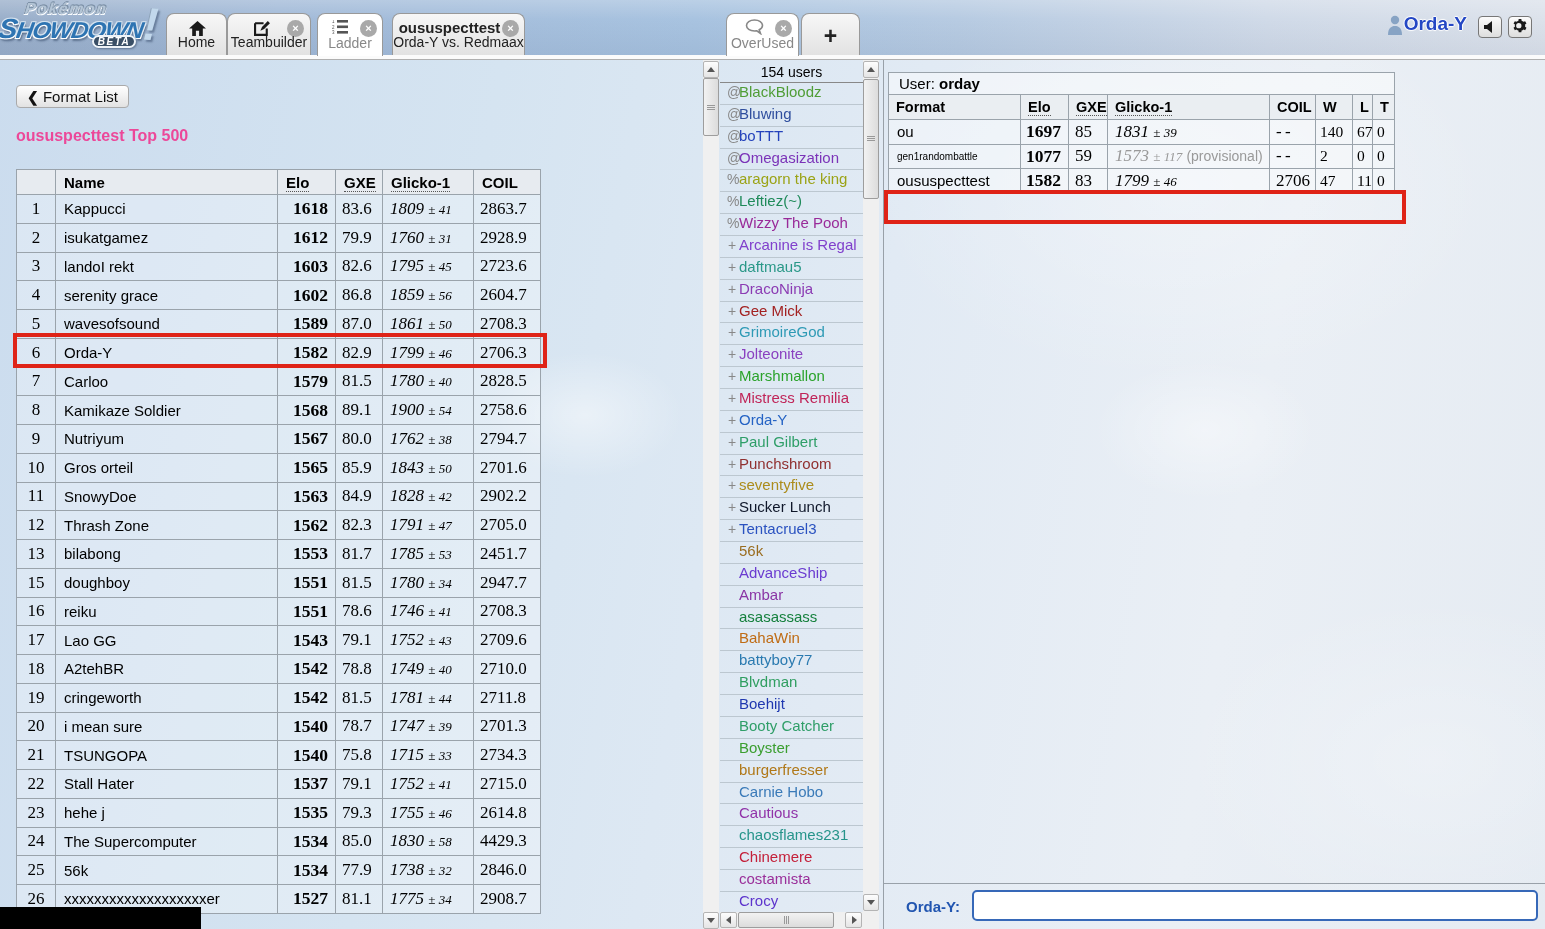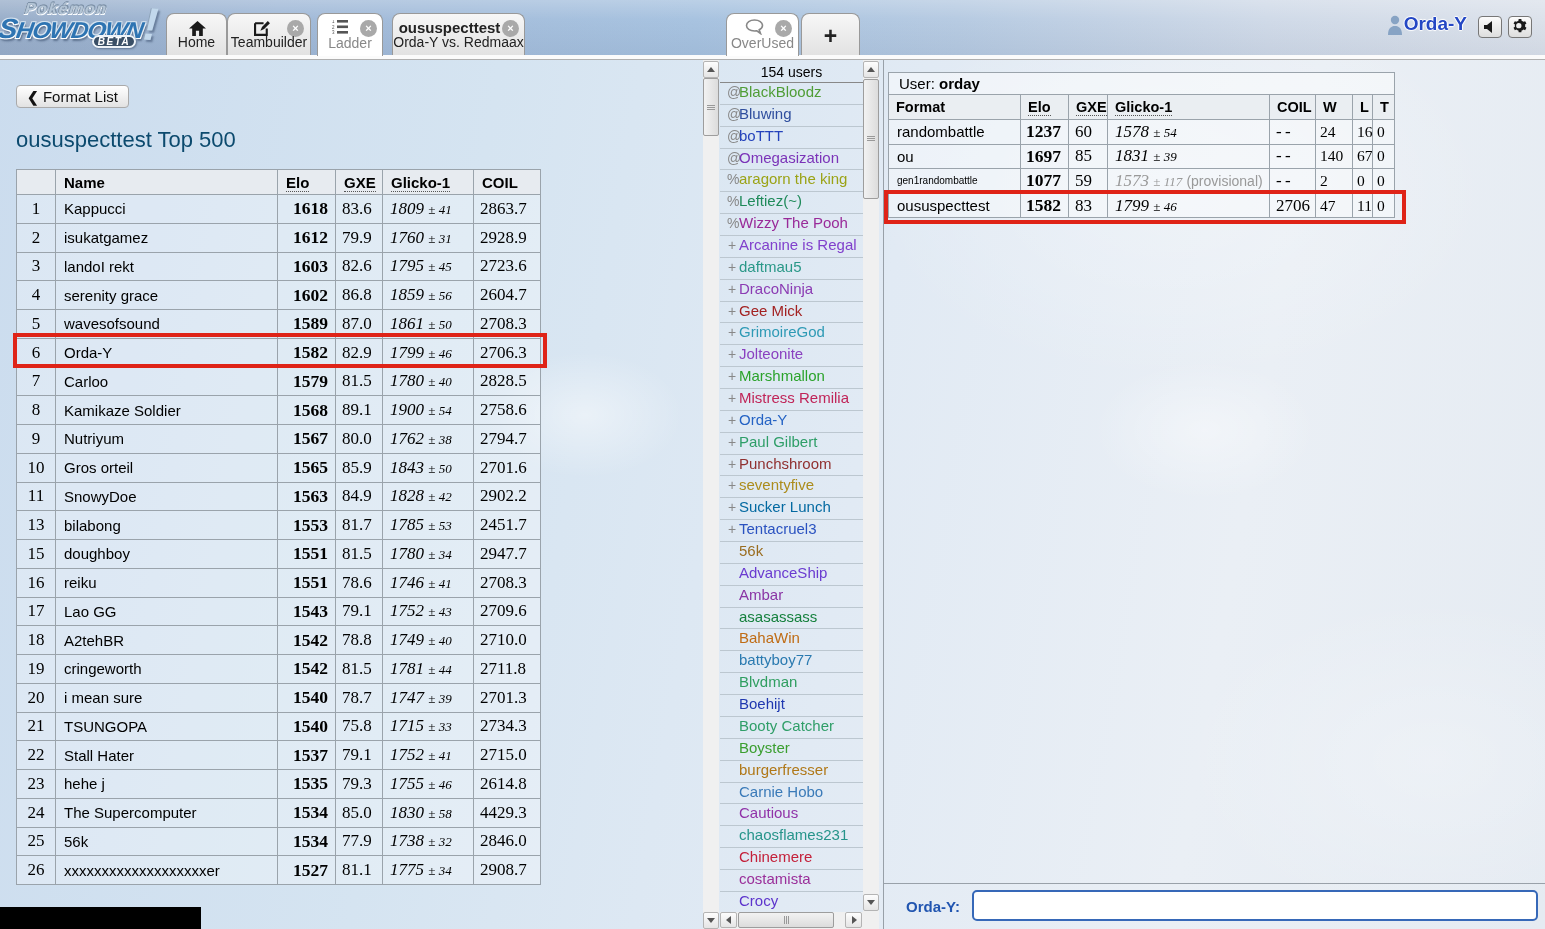--- a/index.html
+++ b/index.html
@@ -43,21 +43,21 @@
 
 .sb-track { position:absolute; background:#f0f0f0; }
 .sb-btn { position:absolute; background:linear-gradient(to bottom,#fdfdfd,#e5e5e5); border:1px solid #b4b4b4; border-radius:2px; }
 .sb-thumb { position:absolute; background:linear-gradient(to right,#f2f2f2,#dcdcdc); border:1px solid #9d9d9d; border-radius:2px; }
 .arrow { position:absolute; width:0; height:0; }
 
 
 #formatlist-btn { position:absolute; left:16px; top:85px; width:113px; height:23px;
   background:linear-gradient(to bottom,#ffffff,#e2e2e2); border:1px solid #aaa; border-radius:4px;
   font-size:15px; color:#111; text-align:center; line-height:21px; }
-#ladder-title { position:absolute; left:16px; top:127px; font-size:22px; font-weight:normal; color:#0c4a6e; }
+#ladder-title { position:absolute; left:16px; top:127px; font-size:16px; font-weight:bold; color:#ec4899; }
 
 table { border-collapse:collapse; }
 .ltable { position:absolute; left:16px; top:169px; table-layout:fixed; }
 .ltable td, .ltable th { border:1px solid #9aa3ab; overflow:hidden; white-space:nowrap; }
 .ltable th { background:#e7ebf0; font-size:15px; text-align:left; padding-left:8px; height:25px; }
 .ltable td { background:rgba(255,255,255,.3); height:28.75px; }
 td.rank { font-family:"Liberation Serif",serif; font-size:17px; text-align:center; }
 td.nm { font-size:15px; padding-left:8px; }
 td.elo { font-family:"Liberation Serif",serif; font-size:17.5px; font-weight:bold; text-align:right; padding-right:7px; }
 td.gxe { font-family:"Liberation Serif",serif; font-size:17px; padding-left:6px; }
@@ -265,20 +265,28 @@
             <td class="gl">1843 <small>± 50</small></td>
             <td class="coil">2701.6</td>
           </tr>
           <tr>
             <td class="rank">11</td>
             <td class="nm">SnowyDoe</td>
             <td class="elo">1563</td>
             <td class="gxe">84.9</td>
             <td class="gl">1828 <small>± 42</small></td>
             <td class="coil">2902.2</td>
+          </tr>
+          <tr>
+            <td class="rank">12</td>
+            <td class="nm">Thrash Zone</td>
+            <td class="elo">1562</td>
+            <td class="gxe">82.3</td>
+            <td class="gl">1791 <small>± 47</small></td>
+            <td class="coil">2705.0</td>
           </tr>
           <tr>
             <td class="rank">13</td>
             <td class="nm">bilabong</td>
             <td class="elo">1553</td>
             <td class="gxe">81.7</td>
             <td class="gl">1785 <small>± 53</small></td>
             <td class="coil">2451.7</td>
           </tr>
           <tr>
@@ -405,21 +413,21 @@
         <div class="urow"><span class="pfx">+</span><span style="color:#8b3bb3">DracoNinja</span></div>
         <div class="urow"><span class="pfx">+</span><span style="color:#a32222">Gee Mick</span></div>
         <div class="urow"><span class="pfx">+</span><span style="color:#2e9ab5">GrimoireGod</span></div>
         <div class="urow"><span class="pfx">+</span><span style="color:#8a41c0">Jolteonite</span></div>
         <div class="urow"><span class="pfx">+</span><span style="color:#2ba32b">Marshmallon</span></div>
         <div class="urow"><span class="pfx">+</span><span style="color:#c02458">Mistress Remilia</span></div>
         <div class="urow"><span class="pfx">+</span><span style="color:#2563c4">Orda-Y</span></div>
         <div class="urow"><span class="pfx">+</span><span style="color:#2e9e68">Paul Gilbert</span></div>
         <div class="urow"><span class="pfx">+</span><span style="color:#903030">Punchshroom</span></div>
         <div class="urow"><span class="pfx">+</span><span style="color:#ac8c1c">seventyfive</span></div>
-        <div class="urow"><span class="pfx">+</span><span style="color:#0369a1">Sucker Lunch</span></div>
+        <div class="urow"><span class="pfx">+</span><span style="color:#0f172a">Sucker Lunch</span></div>
         <div class="urow"><span class="pfx">+</span><span style="color:#2a52c0">Tentacruel3</span></div>
         <div class="urow"><span class="pfx">&nbsp;</span><span style="color:#9a6d20">56k</span></div>
         <div class="urow"><span class="pfx">&nbsp;</span><span style="color:#6a3bd0">AdvanceShip</span></div>
         <div class="urow"><span class="pfx">&nbsp;</span><span style="color:#8a35a5">Ambar</span></div>
         <div class="urow"><span class="pfx">&nbsp;</span><span style="color:#15803d">asasassass</span></div>
         <div class="urow"><span class="pfx">&nbsp;</span><span style="color:#bf6c15">BahaWin</span></div>
         <div class="urow"><span class="pfx">&nbsp;</span><span style="color:#2a7ab0">battyboy77</span></div>
         <div class="urow"><span class="pfx">&nbsp;</span><span style="color:#2f9e60">Blvdman</span></div>
         <div class="urow"><span class="pfx">&nbsp;</span><span style="color:#2038b0">Boehijt</span></div>
         <div class="urow"><span class="pfx">&nbsp;</span><span style="color:#2f9e68">Booty Catcher</span></div>
@@ -472,30 +480,20 @@
             <th><span class="dot">GXE</span></th>
             <th><span class="dot">Glicko-1</span></th>
             <th>COIL</th>
             <th>W</th>
             <th>L</th>
             <th>T</th>
           </tr>
       </tbody>
         <tbody id="rrows">
           <tr>
-            <td class="nm" style="font-size:15px;">randombattle</td>
-            <td class="elo">1237</td>
-            <td class="gxe">60</td>
-            <td class="gl" style="font-style:normal;"><i>1578 <small>± 54</small></i></td>
-            <td class="coil">- -</td>
-            <td class="wlt">24</td>
-            <td class="wlt">16</td>
-            <td class="wlt">0</td>
-          </tr>
-          <tr>
             <td class="nm" style="font-size:15px;">ou</td>
             <td class="elo">1697</td>
             <td class="gxe">85</td>
             <td class="gl" style="font-style:normal;margin-top:24px;"><i>1831 <small>± 39</small></i></td>
             <td class="coil">- -</td>
             <td class="wlt">140</td>
             <td class="wlt">67</td>
             <td class="wlt">0</td>
           </tr>
           <tr>

